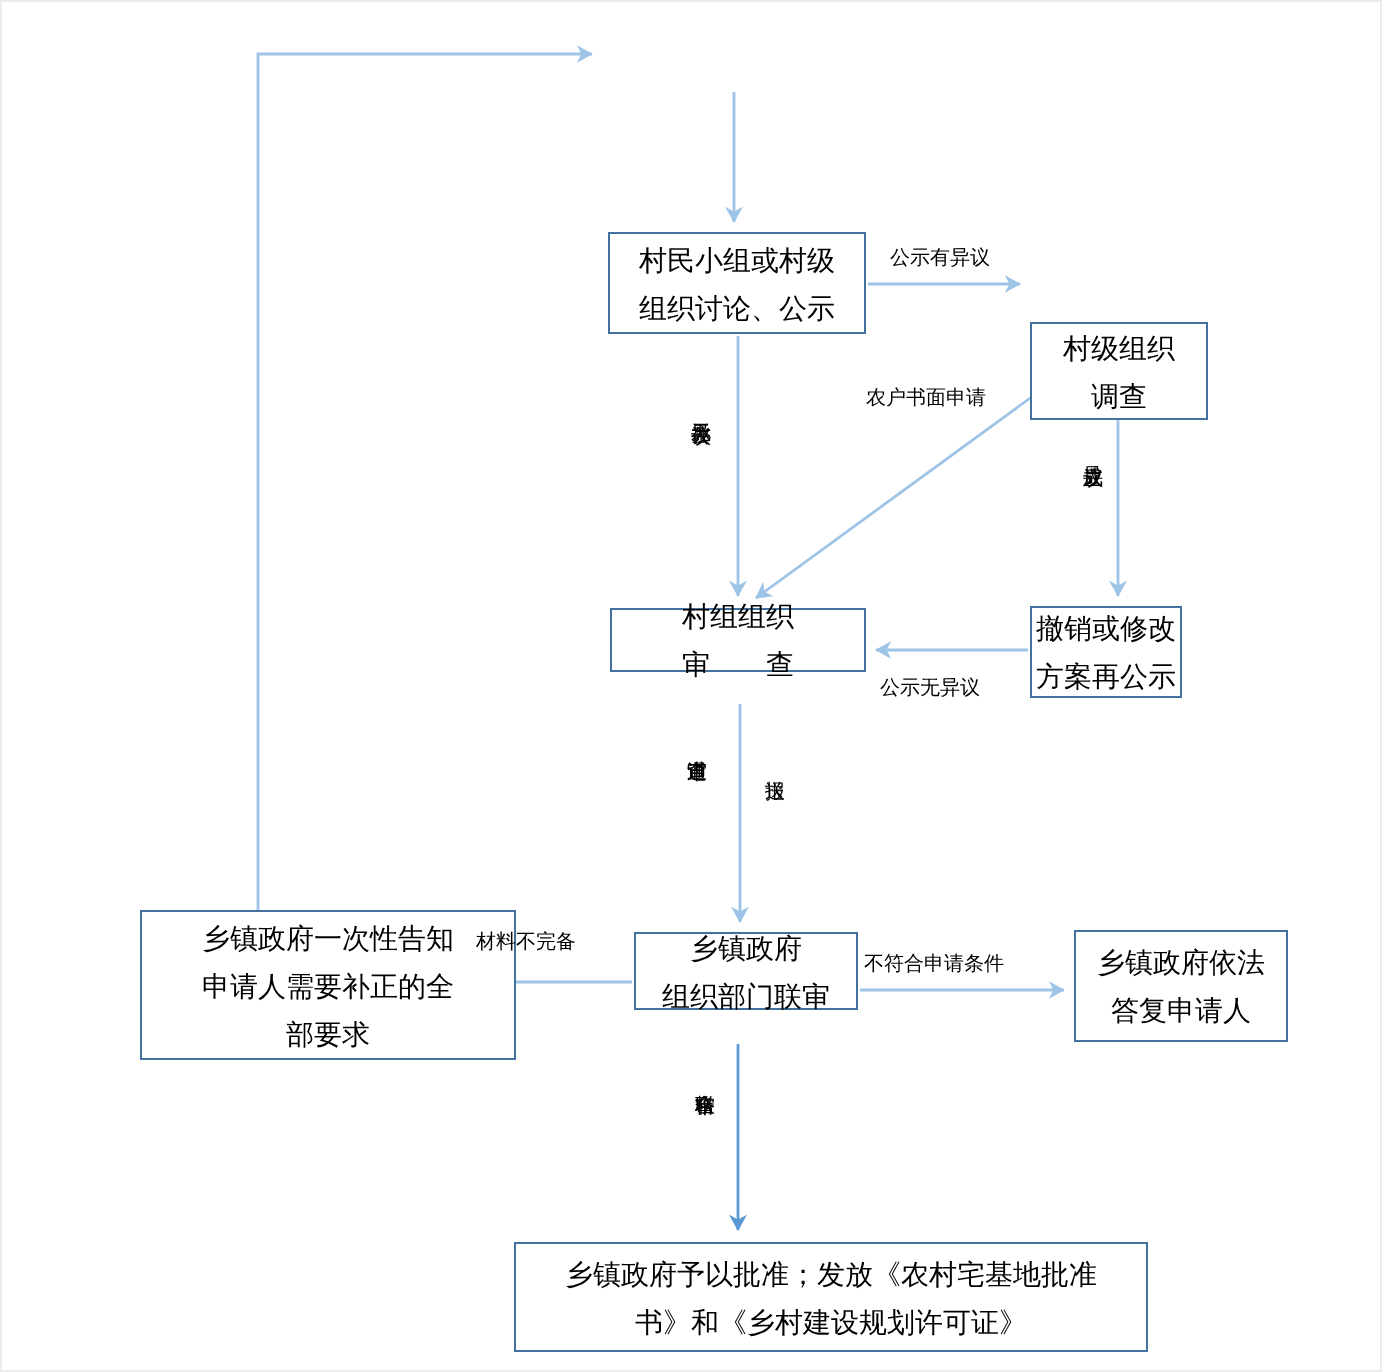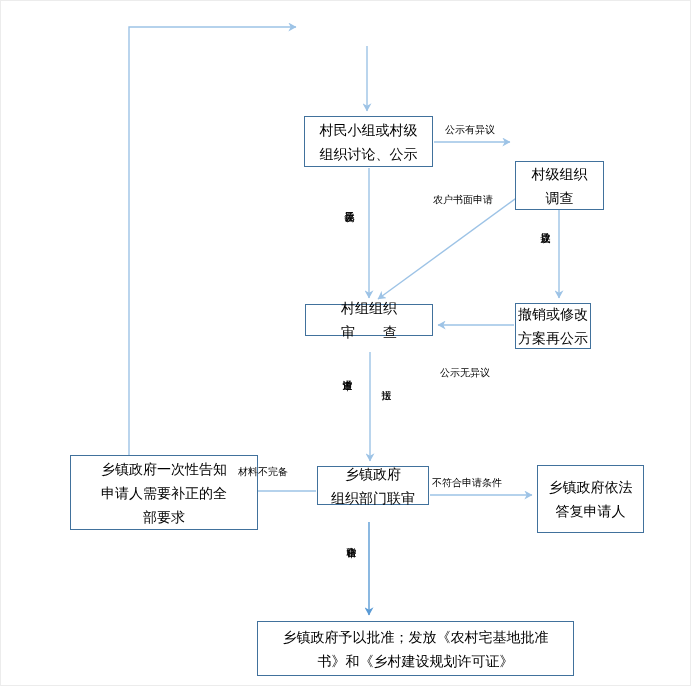--- a/index.html
+++ b/index.html
@@ -83,35 +83,35 @@
   <div class="node" style="left:514px;top:302px;width:76px;height:46px;">撤销或修改
 方案再公示</div>
 
   <div class="node" style="left:48px;top:454px;width:188px;height:75px;margin-left:21px;">乡镇政府一次性告知
 申请人需要补正的全
 部要求</div>
 
   <div class="node" style="left:316px;top:465px;width:112px;height:39px;">乡镇政府
 组织部门联审</div>
 
-  <div class="node" style="left:536px;top:464px;width:107px;height:68px;">乡镇政府依法
+  <div class="node" style="left:536px;top:464px;width:107px;height:56px;">乡镇政府依法
 答复申请人</div>
 
   <div class="node" style="left:221px;top:620px;width:317px;height:55px;margin-left:35px;">乡镇政府予以批准；发放《农村宅基地批准
 书》和《乡村建设规划许可证》</div>
 
   <div class="elabel" style="left:444px;top:120px;">公示有异议</div>
 
   <div class="elabel vlabel" style="left:341px;top:203px;">公示无异议</div>
 
   <div class="elabel" style="left:432px;top:190px;">农户书面申请</div>
 
   <div class="elabel vlabel" style="left:537px;top:224px;">异议成立</div>
 
-  <div class="elabel" style="left:439px;top:335px;margin-top:28px;">公示无异议</div>
+  <div class="elabel" style="left:439px;top:335px;">公示无异议</div>
 
   <div class="elabel vlabel" style="left:339px;top:371px;">审查通过</div>
 
   <div class="elabel vlabel" style="left:378px;top:381px;">报送</div>
 
   <div class="elabel" style="left:237px;top:462px;">材料不完备</div>
 
   <div class="elabel" style="left:431px;top:473px;">不符合申请条件</div>
 
   <div class="elabel vlabel" style="left:343px;top:538px;">联审合格</div>

